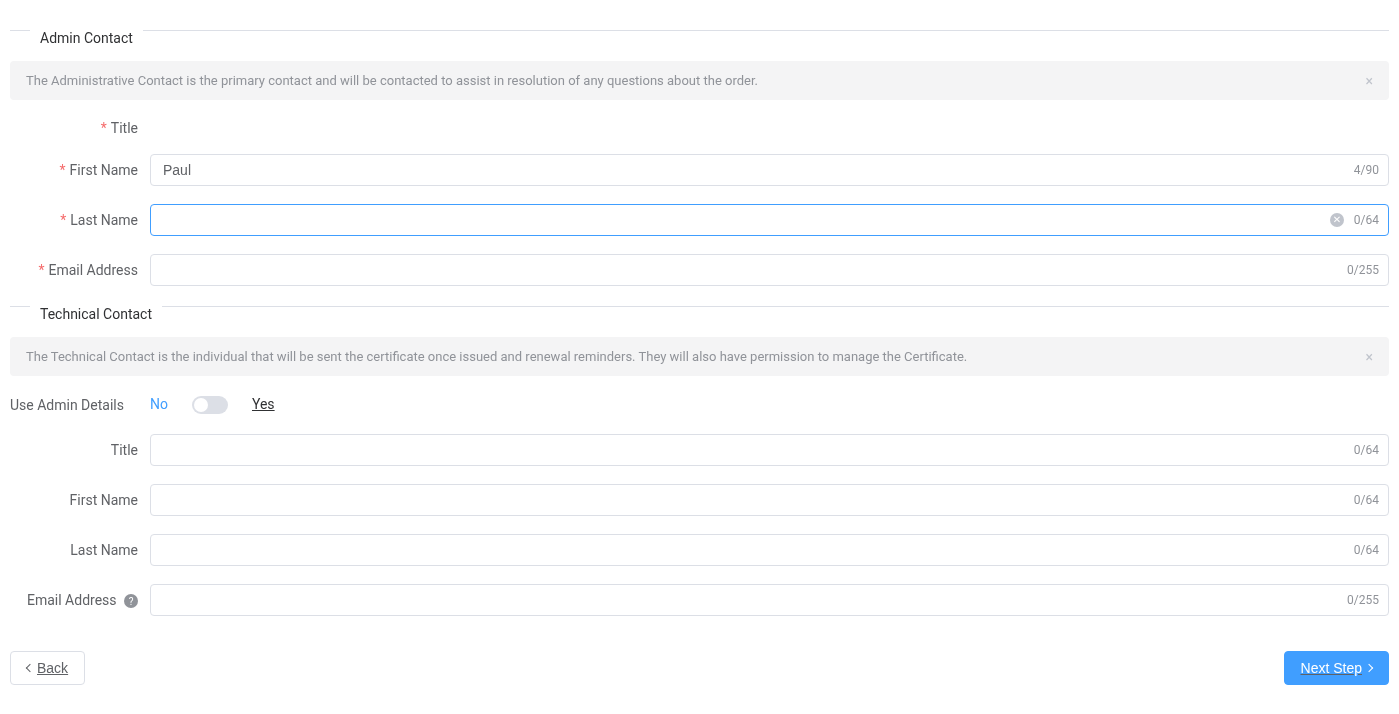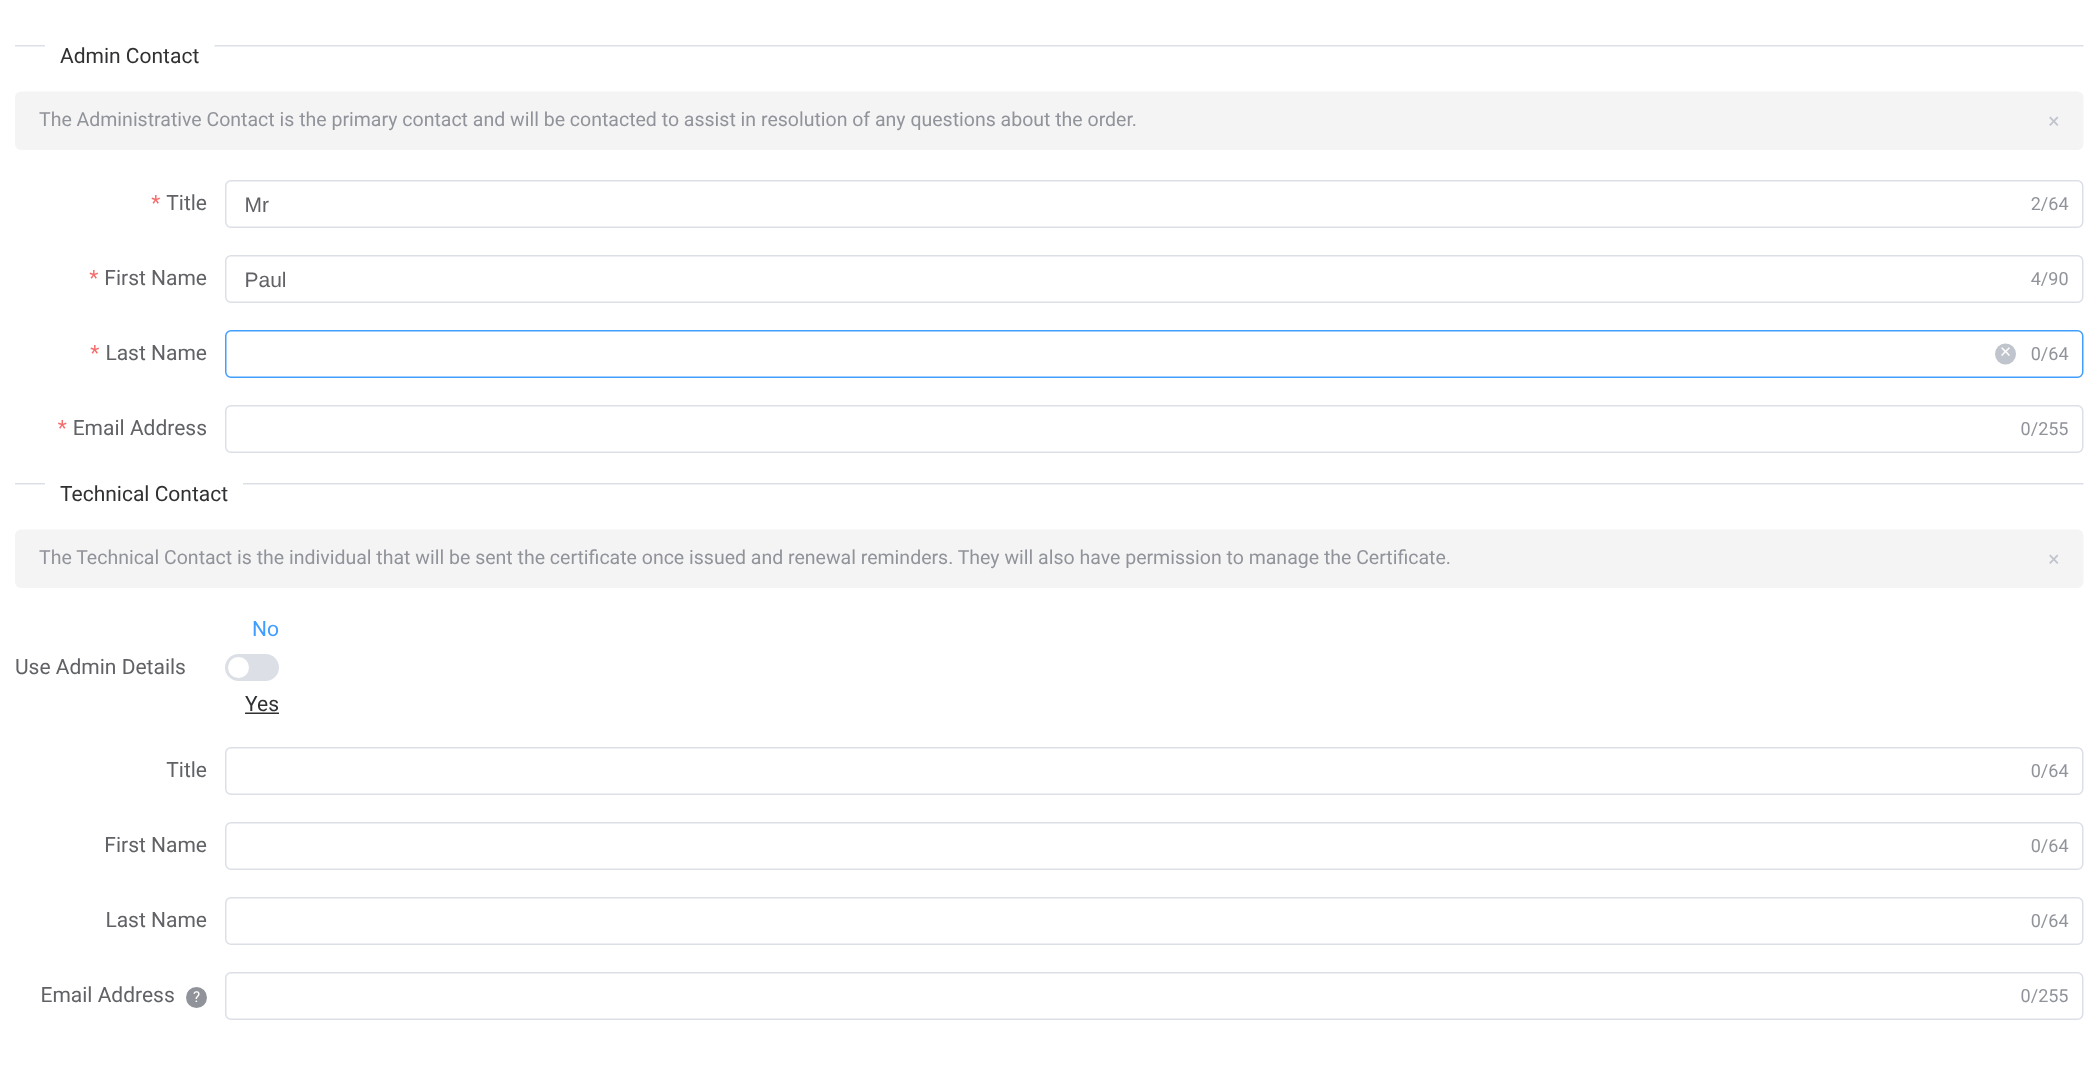--- a/index.html
+++ b/index.html
@@ -119,23 +119,22 @@
 }
 .toggle-label {
   width: 140px;
   text-align: left;
   padding-right: 12px;
   font-size: 14px;
   color: #606266;
 }
 .toggle-control {
   display: flex;
-  align-items: flex-end;
-  gap: 8px;
-  flex-direction: column;
+  align-items: flex-start;
+  gap: 24px;
 }
 .toggle-text-no {
   color: #409eff;
   font-size: 14px;
 }
 .toggle-text-yes {
   color: #303133;
   font-size: 14px;
   text-decoration: underline;
 }
@@ -220,24 +219,20 @@
   <div class="line-after"></div>
 </div>
 
 <div class="alert-box">
   <span>The Administrative Contact is the primary contact and will be contacted to assist in resolution of any questions about the order.</span>
   <span class="alert-close">×</span>
 </div>
 
 <div class="form-row">
   <label class="form-label required">Title</label>
-  <div class="input-wrapper">
-    <input type="text" class="text-input" value="Mr" style="">
-    <span class="char-count">2/64</span>
-  </div>
 </div>
 
 <div class="form-row">
   <label class="form-label required">First Name</label>
   <div class="input-wrapper">
     <input type="text" class="text-input" value="Paul" style="">
     <span class="char-count">4/90</span>
   </div>
 </div>
 

